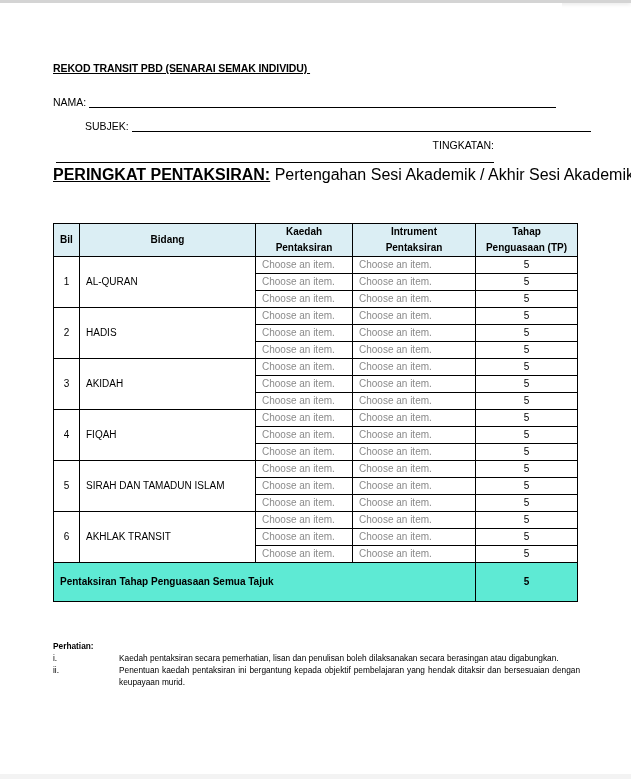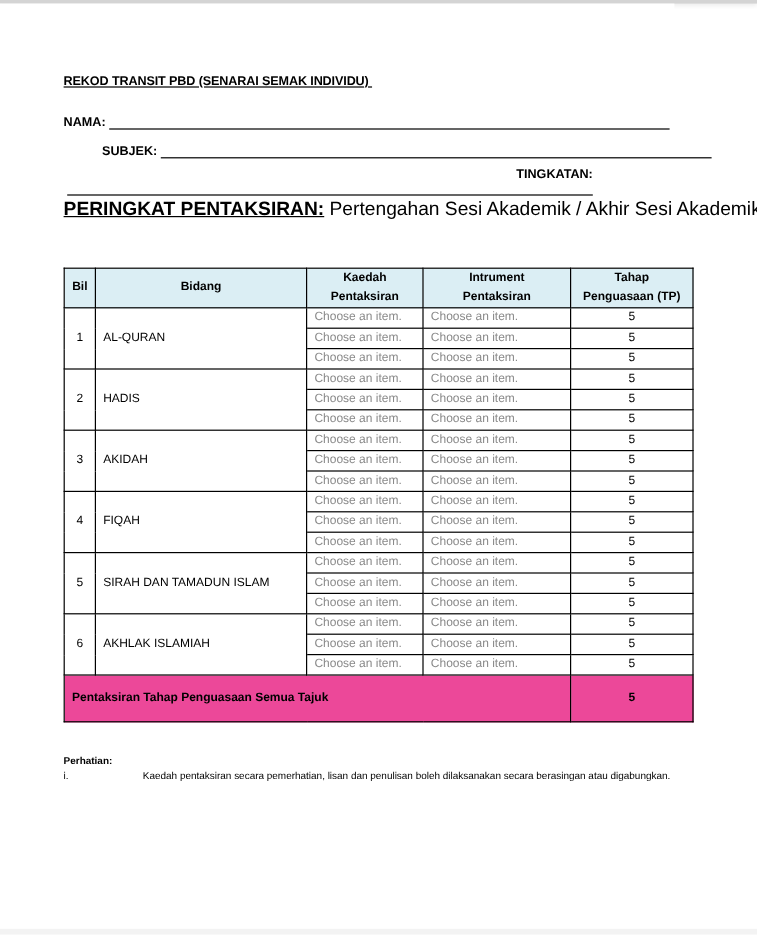--- a/index.html
+++ b/index.html
@@ -5,40 +5,40 @@
   html, body { margin:0; padding:0; }
   body { width:631px; height:779px; background:#ffffff; position:relative; overflow:hidden;
          font-family:"Liberation Sans", sans-serif; color:#000; }
   .top-shadow { position:absolute; left:0; top:0; width:631px; height:3px; background:#d4d4d4;
                 box-shadow:0 1px 4px rgba(0,0,0,0.12); }
   .bottom-band { position:absolute; left:0; bottom:0; width:631px; height:5px; background:#f3f3f3; }
   .page { position:absolute; left:0; top:3px; width:562px; height:771px; background:#fff; }
 
   .title { position:absolute; left:53px; top:59px; font-size:10.5px; font-weight:bold;
            text-decoration:underline; white-space:pre; letter-spacing:-0.1px; }
-  .field { position:absolute; left:53px; font-size:10.5px; font-weight:bold; display:flex; align-items:flex-end;justify-content:center; }
+  .field { position:absolute; left:53px; font-size:10.5px; font-weight:normal; display:flex; align-items:flex-end;justify-content:center; }
   .field .line { border-bottom:1px solid #000; height:11px; margin-left:3px; }
   .peringkat { position:absolute; left:53px; top:163px; font-size:16px; white-space:nowrap; }
   .peringkat b { font-weight:bold; text-decoration:underline; text-decoration-thickness:1px; }
   .peringkat span.val { font-weight:normal; }
 
   table.rec { position:absolute; left:53px; top:220px; width:524px; border-collapse:collapse;
               font-size:10px; table-layout:fixed;border-radius:24px; }
   table.rec td, table.rec th { border:1px solid #000; padding:0; height:16px; line-height:16px; }
   table.rec th { background:#dbeef4; font-weight:bold; text-align:center; font-size:10px; line-height:16px; }
   table.rec td.bil { text-align:center; }
   table.rec td.bidang { padding-left:6px; }
   table.rec td.choose { color:#8a8a8a; padding-left:6px; white-space:nowrap; overflow:hidden; }
   table.rec td.tp { text-align:center; }
-  table.rec tr.total td { background:#ec4899; font-weight:bold; height:38px; }
+  table.rec tr.total td { background:#5eead4; font-weight:bold; height:38px; }
   table.rec tr.total td.label { padding-left:6px; text-align:left; }
   table.rec tr.total td.tp { text-align:center; }
 
   .notes { position:absolute; left:53px; top:625px; width:527px; font-size:8.3px; line-height:12px; }
-  .notes .head { font-weight:bold; }
+  .notes .head { font-weight:bold;margin-top:12px; }
   .notes .item { display:flex; }
   .notes .num { width:42px; flex:none; }
   .notes .txt { flex:1; text-align:justify;margin-left:24px; }
 </style>
 </head>
 <body>
 
 <div class="top-shadow"></div>
 <div class="page">
 
@@ -164,21 +164,21 @@
           <td class="choose">Choose an item.</td>
           <td class="tp">5</td>
         </tr>
         <tr>
           <td class="choose">Choose an item.</td>
           <td class="choose">Choose an item.</td>
           <td class="tp">5</td>
         </tr>
         <tr>
           <td class="bil" rowspan="3">6</td>
-          <td class="bidang" rowspan="3">AKHLAK ISLAMIAH</td>
+          <td class="bidang" rowspan="3">AKHLAK TRANSIT</td>
           <td class="choose">Choose an item.</td>
           <td class="choose">Choose an item.</td>
           <td class="tp">5</td>
         </tr>
         <tr>
           <td class="choose">Choose an item.</td>
           <td class="choose">Choose an item.</td>
           <td class="tp">5</td>
         </tr>
         <tr>
@@ -194,15 +194,19 @@
       </tr>
     </tfoot>
   </table>
 
   <div class="notes">
     <div class="head">Perhatian:</div>
     <div class="item">
       <span class="num">i.</span>
       <span class="txt">Kaedah pentaksiran secara pemerhatian, lisan dan penulisan boleh dilaksanakan secara berasingan atau digabungkan.</span>
     </div>
+    <div class="item">
+      <span class="num">ii.</span>
+      <span class="txt">Penentuan kaedah pentaksiran ini bergantung kepada objektif pembelajaran yang hendak ditaksir dan bersesuaian dengan keupayaan murid.</span>
+    </div>
   </div>
 </div>
 <div class="bottom-band"></div>
 
 </body></html>

